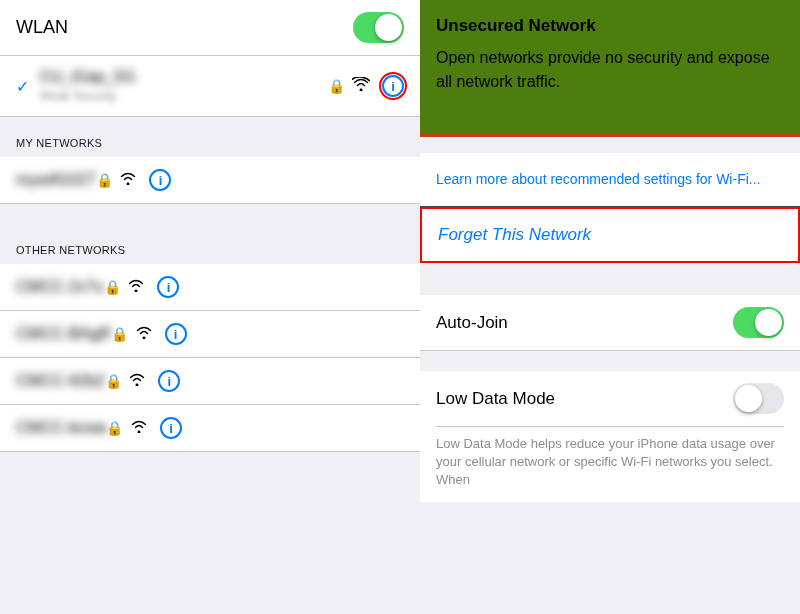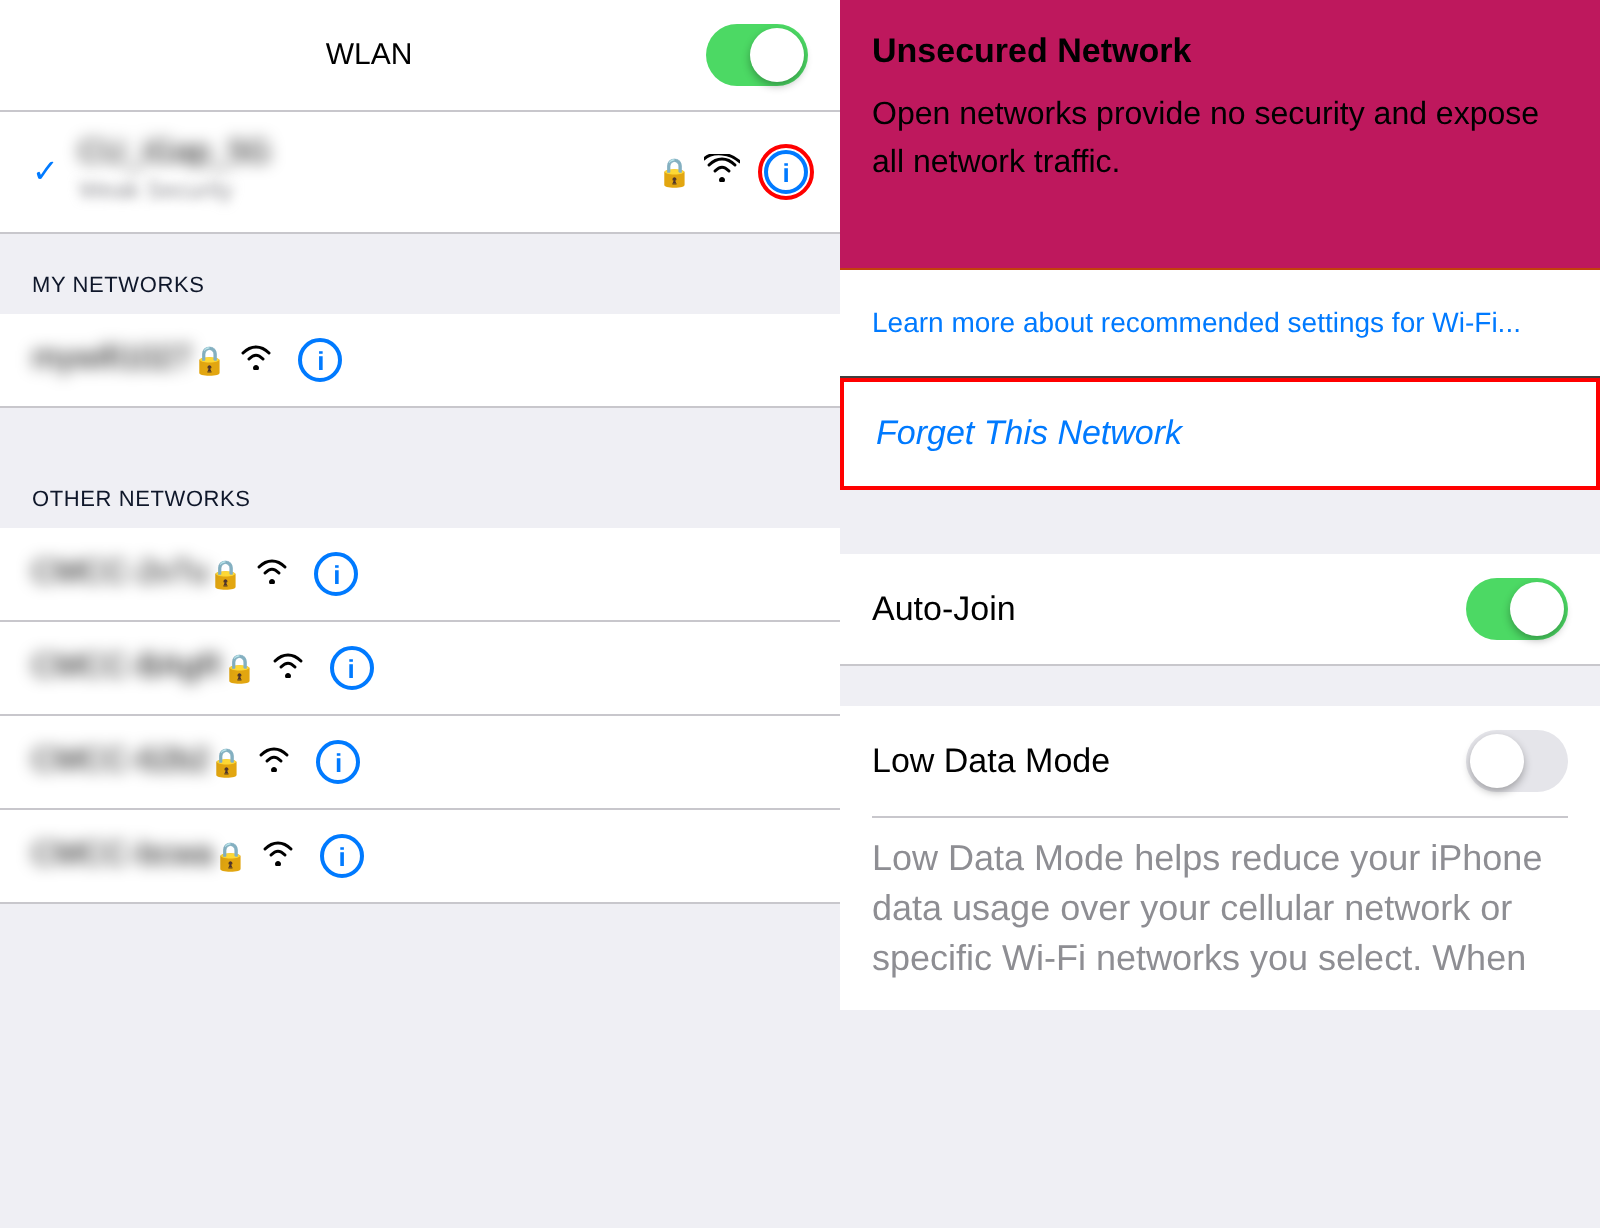--- a/index.html
+++ b/index.html
@@ -21,24 +21,23 @@
     }
 
     .wlan-row {
       background: #fff;
       display: flex;
       align-items: center;
       padding: 12px 16px;
       border-bottom: 1px solid #c8c7cc;
     }
     .wlan-label {
-      font-size: 15px;
+      font-size: 18px;
       color: #000;
       flex: 1;
-      text-align: center;
     }
     .toggle-on {
       width: 51px;
       height: 31px;
       background: #4cd964;
       border-radius: 16px;
       position: relative;
       display: inline-block;
       cursor: pointer;
     }
@@ -167,24 +166,24 @@
     }
 
     
     .right-panel {
       flex: 1;
       background: #efeff4;
       overflow-y: auto;
     }
 
     .detail-section {
-      background: #be185d;
-      margin-bottom: 0;
+      background: #4d7c0f;
+      margin-bottom: 16px;
       padding: 16px;
-      border-bottom: 1px solid #c2410c;
+      border-bottom: 3px solid #c2410c;
     }
 
     .unsecured-title {
       font-size: 17px;
       font-weight: bold;
       color: #000;
       margin-bottom: 10px;
     }
     .unsecured-desc {
       font-size: 16px;
@@ -238,21 +237,21 @@
       padding: 0 16px;
     }
     .low-data-row {
       display: flex;
       align-items: center;
       padding: 12px 0;
       border-bottom: 1px solid #c8c7cc;
       gap: 36px;
     }
     .low-data-desc {
-      font-size: 18px;
+      font-size: 13px;
       color: #8e8e93;
       padding: 8px 0 12px 0;
       line-height: 1.4;
     }
 
     .divider-block {
       height: 20px;
       background: #efeff4;
     }
   </style>

